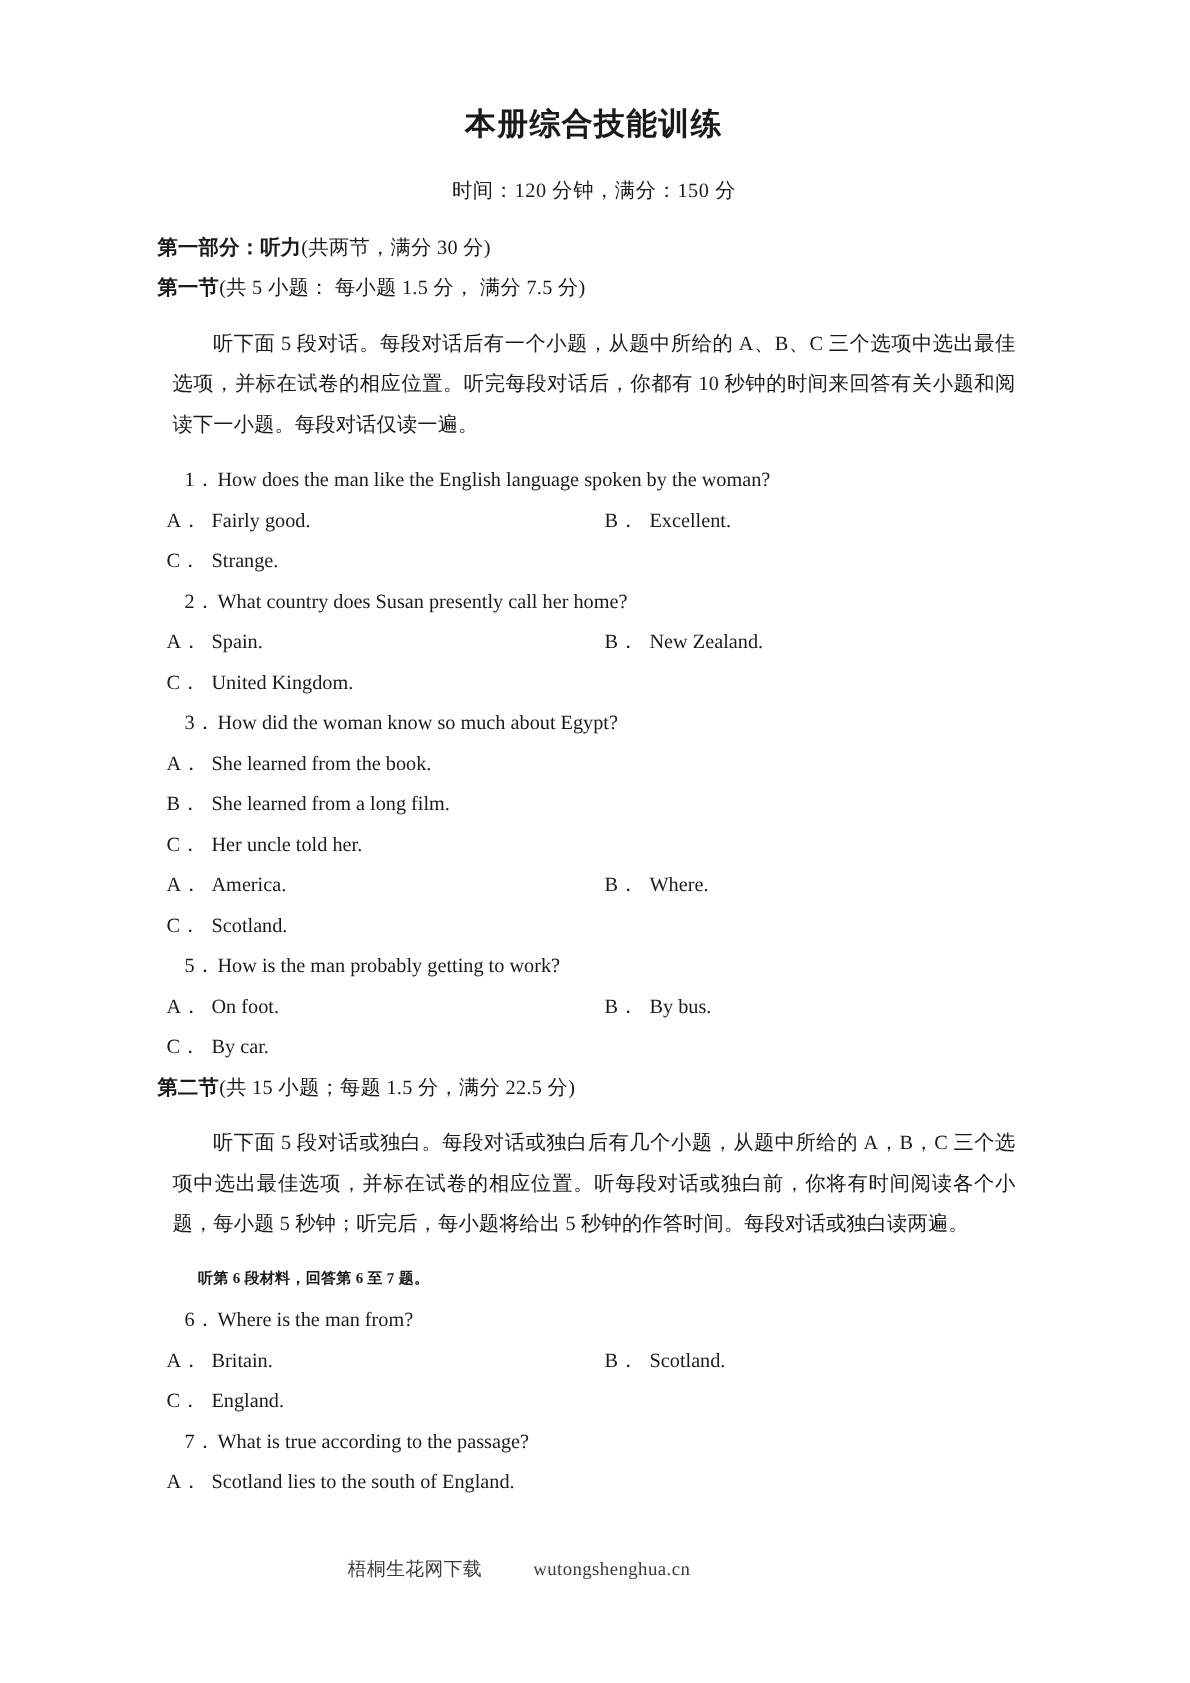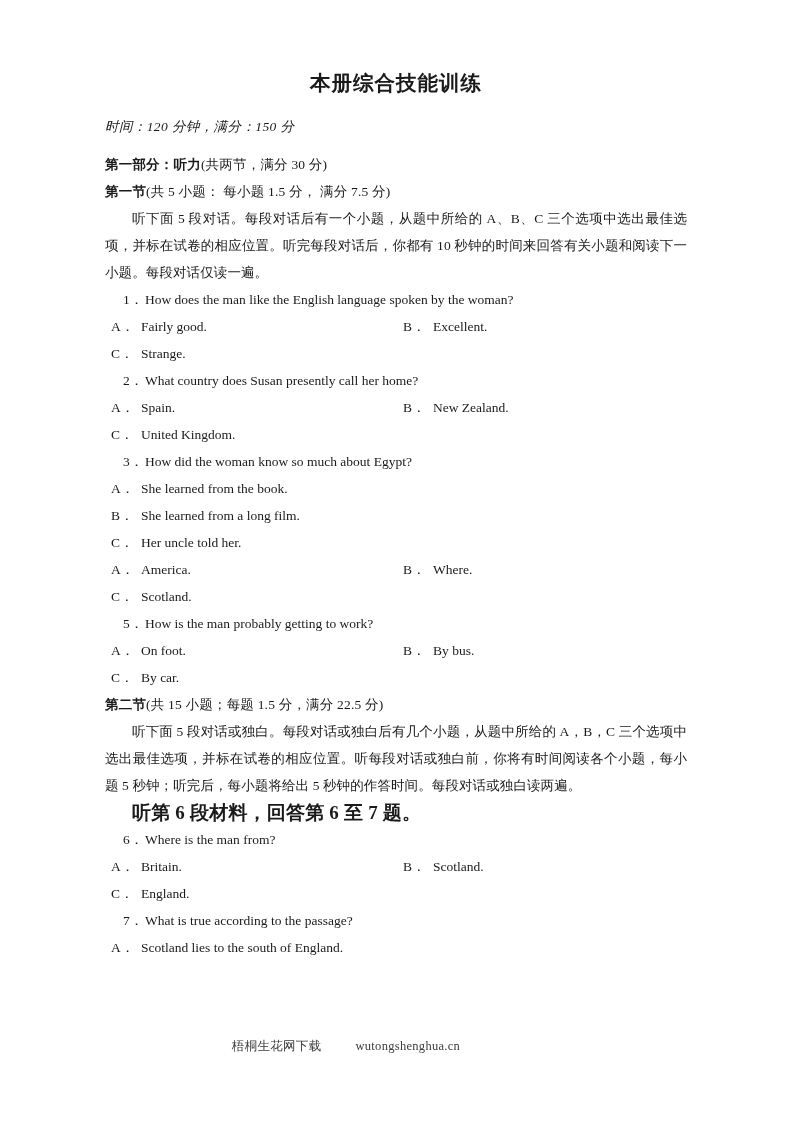--- a/index.html
+++ b/index.html
@@ -31,41 +31,40 @@
   .doc-title {
     font-size: 20.5px;
     font-weight: bold;
     text-align: center;
     letter-spacing: 1px;
     margin: 0 0 21px 0;
     line-height: 1.3;
   }
   .doc-subtitle {
     font-size: 13.5px;
-    text-align: left;
+    text-align: center;
     margin: 0 0 15px 0;
     letter-spacing: 0.4px;
-    font-style: italic;
   }
 
   .sec-head {
     font-size: 13.5px;
     font-weight: bold;
     margin: 0;
     line-height: 27px;
     letter-spacing: 0.2px;
   }
   .sec-head .reg {
     font-weight: normal;
   }
 
   .instr {
     font-size: 13.5px;
     line-height: 27px;
-    margin: 0;
+    margin: 10px;
     text-indent: 27px;
     text-align: justify;
     letter-spacing: 0.1px;
   }
 
   .q-line {
     font-size: 13.5px;
     line-height: 27px;
     margin: 0;
     padding-left: 18px;
@@ -90,21 +89,21 @@
   }
   .opt.col-a { left: 6px; }
   .opt.col-b { left: 298px; }
   .opt.full  { left: 6px; }
   .opt .letter {
     display: inline-block;
     min-width: 30px;
   }
 
   .bold-cue {
-    font-size: 19px;
+    font-size: 10px;
     font-weight: bold;
     line-height: 27px;
     margin: 0;
     padding-left: 27px;
     letter-spacing: 0.2px;
   }
 
   .footer {
     position: absolute;
     left: 0;

